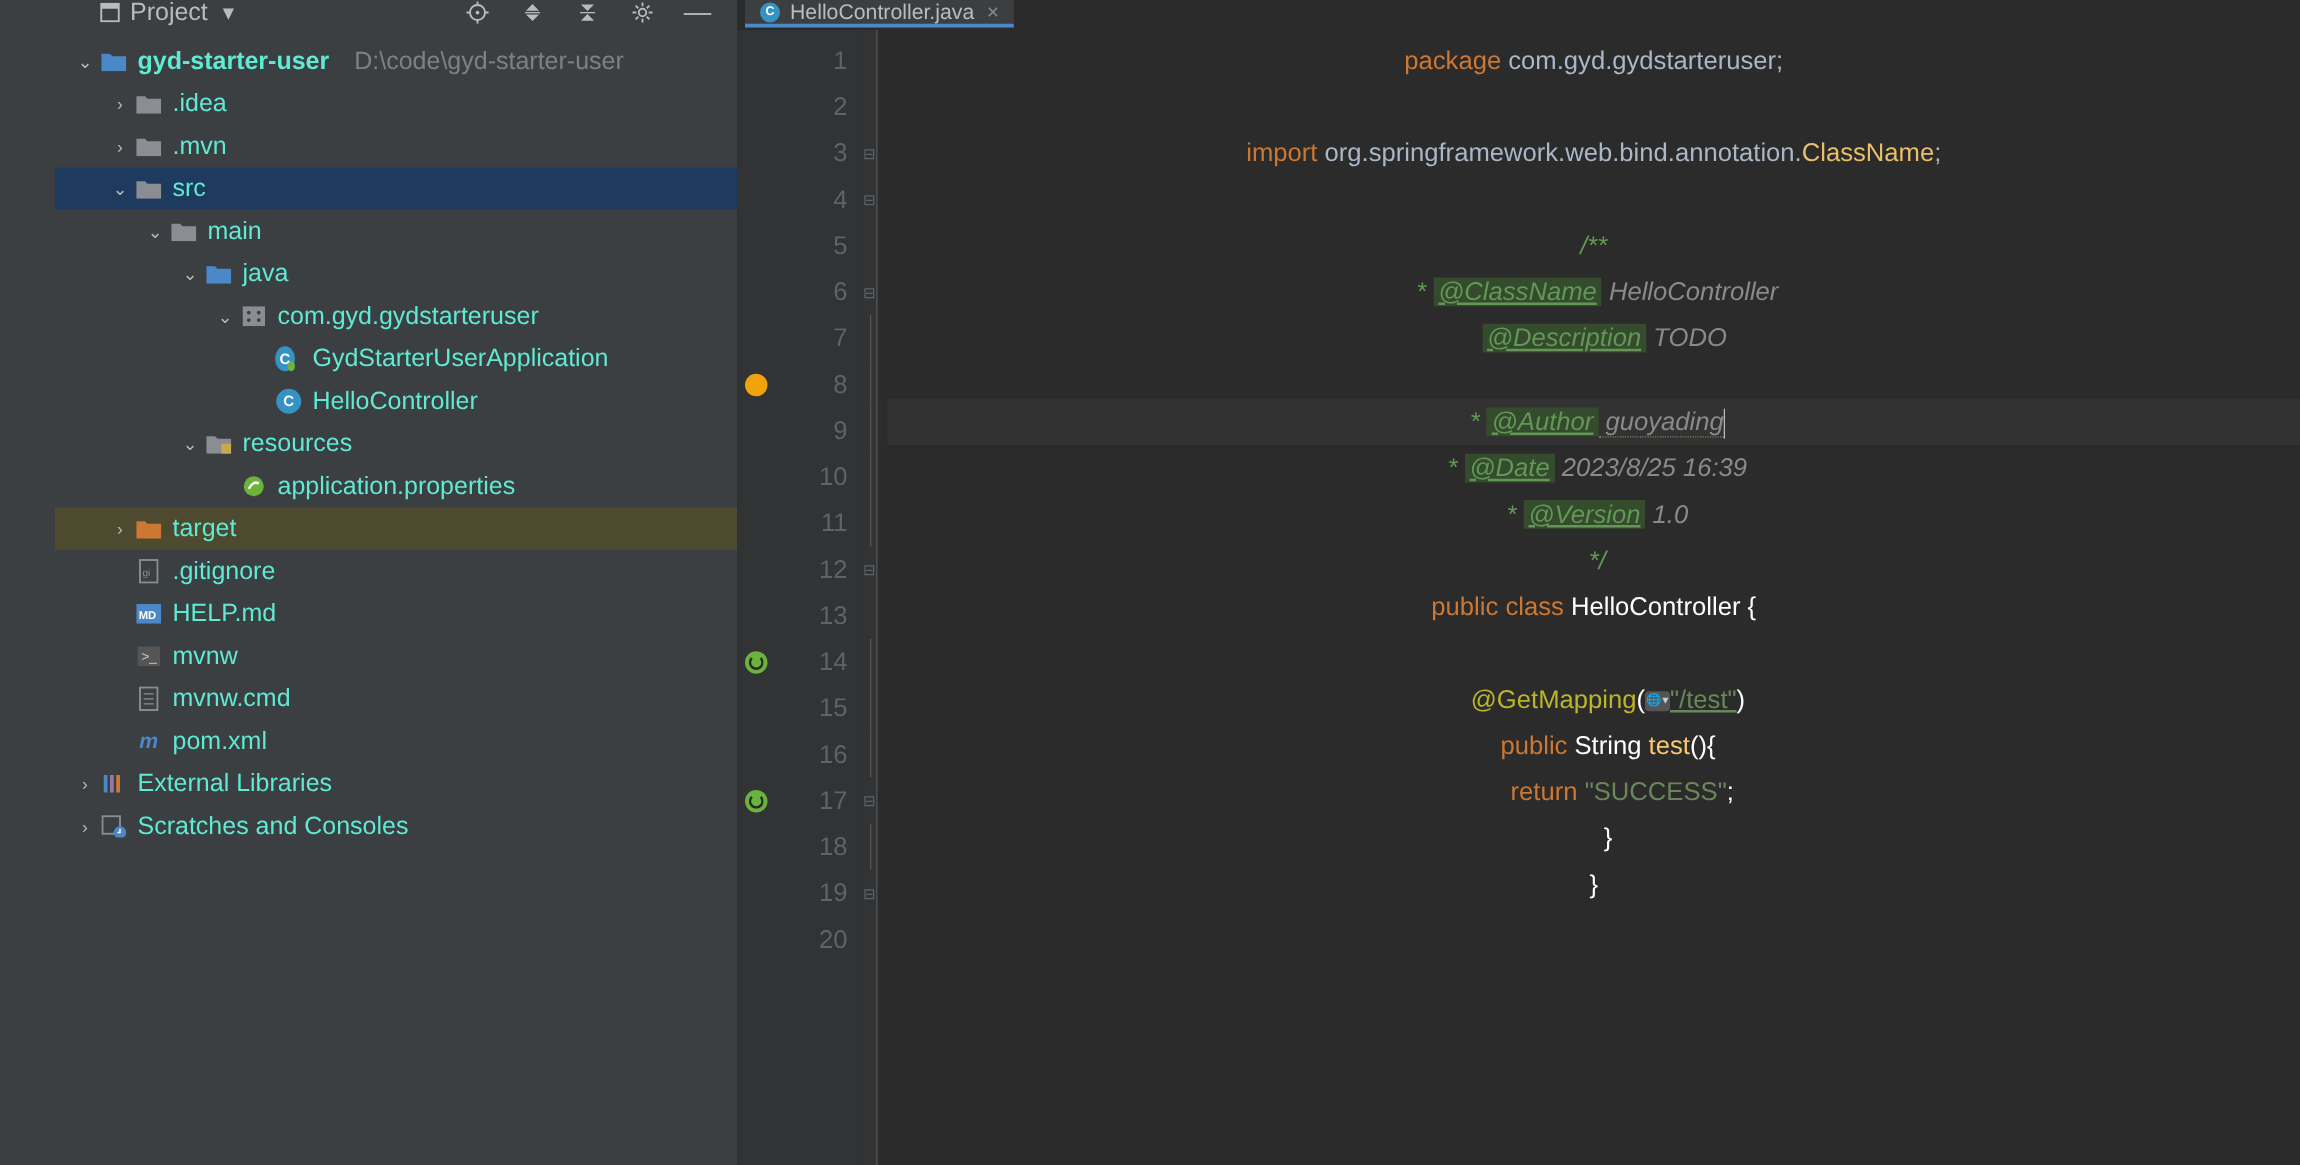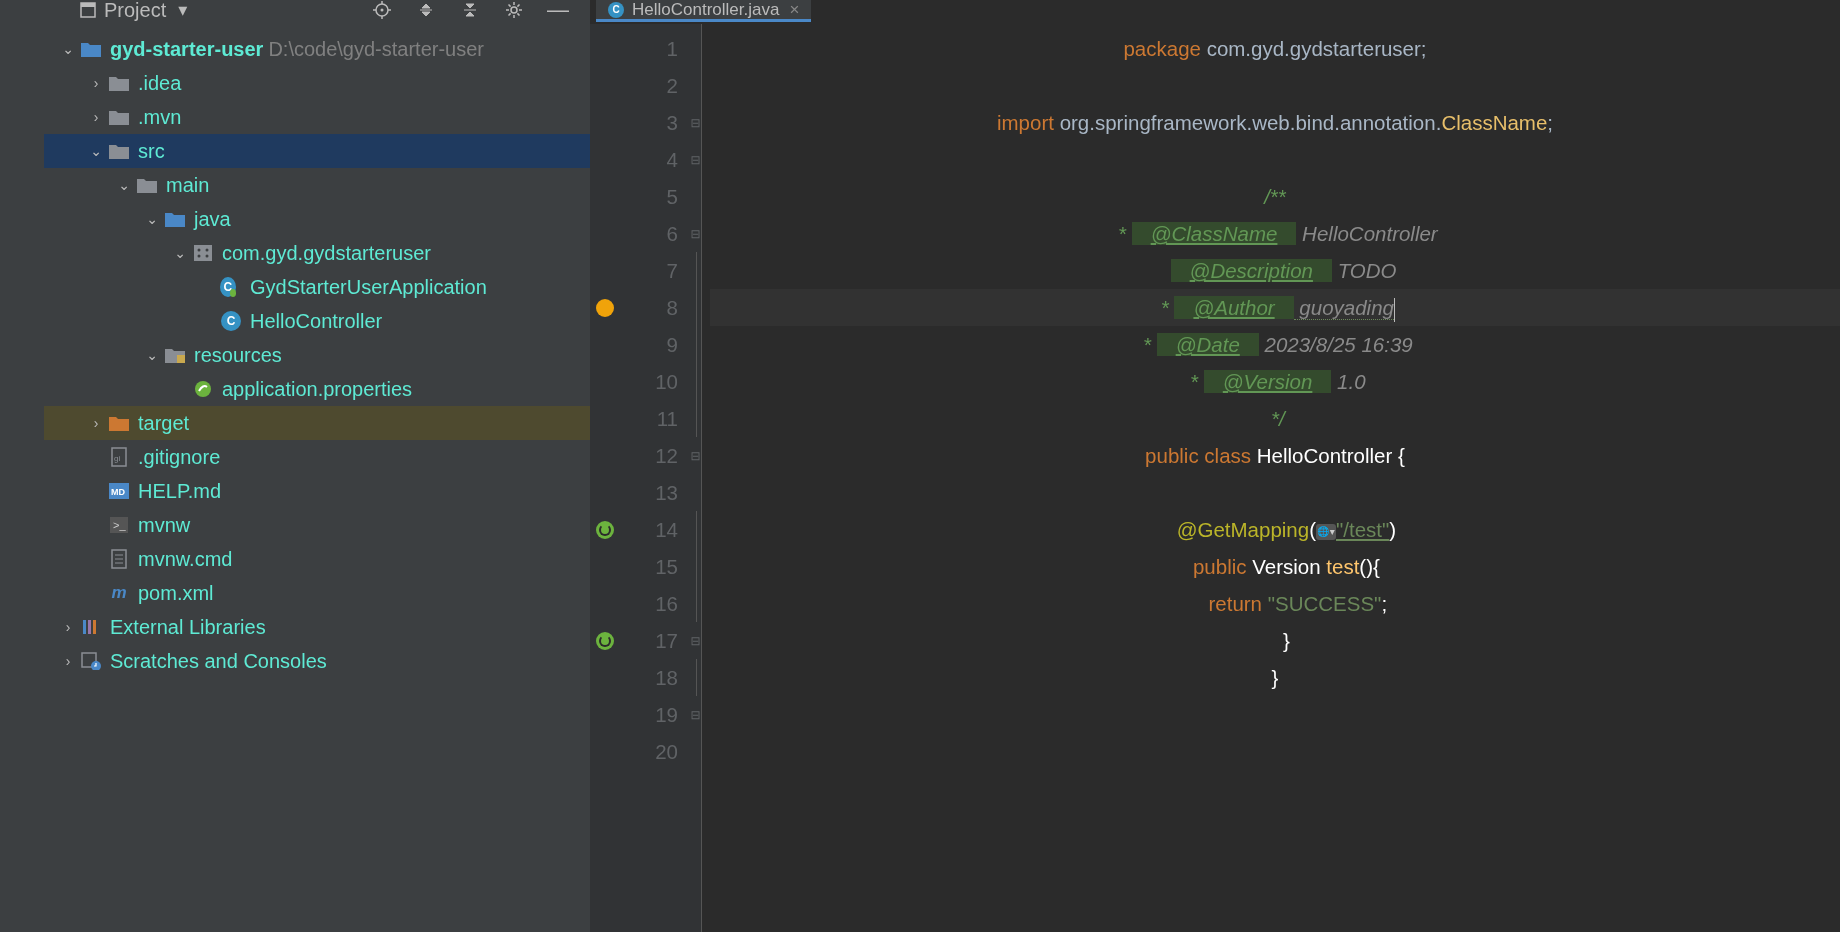--- a/index.html
+++ b/index.html
@@ -13,43 +13,43 @@
     .side-top .spacer { flex:1; }
     .side-top .ticon { width:28px; height:22px; display:flex; align-items:center; justify-content:center; color:#bbbbbb; margin:0 8px; }
     .tree { flex:1; overflow:auto; padding-top:8px; }
     .row { display:flex; align-items:center; height:34px; padding-left:14px; white-space:nowrap; font-size:20px; }
     .row.sel { background:#2f65ca22; background:#1f3a5f; }
     .row.hl  { background:#4e4a2f; }
     .exp { width:20px; color:#bbbbbb; font-size:14px; text-align:center; margin-right:2px; }
     .ind { display:inline-block; width:28px; }
     .ico { width:22px; height:22px; margin-right:8px; display:flex; align-items:center; justify-content:center; }
     .lbl { color:#5eead4; }
-    .path { color:#808080; margin-left:5px; } .fld-gray svg polygon{fill:#8a8e94;}
+    .path { color:#808080; margin-left:20px; } .fld-gray svg polygon{fill:#8a8e94;}
     .fld-blue svg rect{fill:#4a88c7;} .fld-blue svg polygon{fill:#4a88c7;} .fld-orange svg polygon{fill:#cc7832;}
     .circ{width:20px;height:20px;border-radius:50%;display:flex;align-items:center;justify-content:center;font-weight:700;font-size:12px;color:#2b2b2b;}
     .circ.c{background:#3592c4;color:#fff;}
     
     .editor { flex:1; display:flex; flex-direction:column; background:#2b2b2b; }
     .tabs { height:24px; display:flex; align-items:flex-start; padding-left:6px; }
     .tab { display:flex; align-items:center; padding:0 12px; height:22px; background:#3c3f41; color:#bbbbbb; font-size:17px; border-bottom:3px solid #4a88c7; }
     .tab .circ{width:16px;height:16px;font-size:10px;margin-right:8px;}
     .tab .x{margin-left:10px;color:#888;}
     .code-area{flex:1;display:flex;font-family:"JetBrains Mono","Consolas",monospace;font-size:20.5px;position:relative;}
     .gutter{width:70px;background:#313335;text-align:right;padding-right:12px;color:#606366;padding-top:6px;}
     .gutter div{height:37px;line-height:37px;}
     .gicons{width:30px;background:#313335;padding-top:6px;}
     .gicons div{height:37px;display:flex;align-items:center;justify-content:center;}
     .fold{width:12px;background:#313335;padding-top:6px;border-right:1px solid #555;}
     .fold div{height:37px;display:flex;align-items:center;justify-content:center;color:#606366;font-size:12px;position:relative;}
     .fold .line::before{content:"";position:absolute;width:1px;background:#555;top:0;bottom:0;left:50%;}
     .code{flex:1;padding-left:8px;padding-top:6px;text-align:center;}
     .cl{height:37px;line-height:37px;white-space:pre;}
-    .cl.cur{background:#323232;}
+    .cl.cur{background:#323232;margin-top:30px;}
     .kw{color:#cc7832;} .pkg-t{color:#a9b7c6;} .cls{color:#ffffff;} .imp{color:#e8bf6a;}
-    .ann{color:#bbb529;} .doc{color:#629755;font-style:italic;} .tag{color:#629755;font-style:italic;text-decoration:underline;background:#344b2d;padding:0 19px;}
+    .ann{color:#bbb529;} .doc{color:#629755;font-style:italic;} .tag{color:#629755;font-style:italic;text-decoration:underline;background:#344b2d;padding:0 4px;}
     .tagv{color:#8a8a8a;font-style:italic;} .str{color:#6a8759;} .mtd{color:#ffc66d;}
     .bulb{width:18px;height:18px;border-radius:50%;background:#f0a30a;}
     .spring{width:18px;height:18px;border-radius:50%;background:#6cb33e;position:relative;}
     .spring::after{content:"";position:absolute;width:8px;height:8px;border:2px solid #2b2b2b;border-radius:50%;top:3px;left:3px;border-top-color:transparent;}
     .caret{display:inline-block;width:1px;height:24px;background:#bbb;vertical-align:middle;}
     .urllink{color:#6a8759;text-decoration:underline;}
     .sq{font-style:italic;color:#8a8a8a;border-bottom:1px dotted #6a8759;}
     .globe{display:inline-flex;width:20px;height:16px;background:#555;border-radius:3px;vertical-align:middle;align-items:center;justify-content:center;font-size:10px;color:#ccc;}
     svg{display:block;}
   </style>
@@ -410,20 +410,20 @@
         <div class="cl"><span class="doc">/**</span></div>
         <div class="cl"><span class="doc"> * </span><span class="tag">@ClassName</span><span class="tagv"> HelloController</span></div>
         <div class="cl"><span class="doc">   </span><span class="tag">@Description</span><span class="tagv"> TODO</span></div>
         <div class="cl cur"><span class="doc"> * </span><span class="tag">@Author</span><span class="sq"> guoyading</span><span class="caret"></span></div>
         <div class="cl"><span class="doc"> * </span><span class="tag">@Date</span><span class="tagv"> 2023/8/25 16:39</span></div>
         <div class="cl"><span class="doc"> * </span><span class="tag">@Version</span><span class="tagv"> 1.0</span></div>
         <div class="cl"><span class="doc"> */</span></div>
         <div class="cl"><span class="kw">public class </span><span class="cls">HelloController {</span></div>
         <div class="cl"></div>
         <div class="cl"><span>    </span><span class="ann">@GetMapping</span><span class="cls">(</span><span class="globe">🌐▾</span><span class="urllink">"/test"</span><span class="cls">)</span></div>
-        <div class="cl"><span>    </span><span class="kw">public </span><span class="cls">Version </span><span class="mtd">test</span><span class="cls">(){</span></div>
+        <div class="cl"><span>    </span><span class="kw">public </span><span class="cls">String </span><span class="mtd">test</span><span class="cls">(){</span></div>
         <div class="cl"><span>        </span><span class="kw">return </span><span class="str">"SUCCESS"</span><span class="cls">;</span></div>
         <div class="cl"><span class="cls">    }</span></div>
         <div class="cl"><span class="cls">}</span></div>
       </div>
     </div>
   </div>
 </div>
 
 </body></html>

